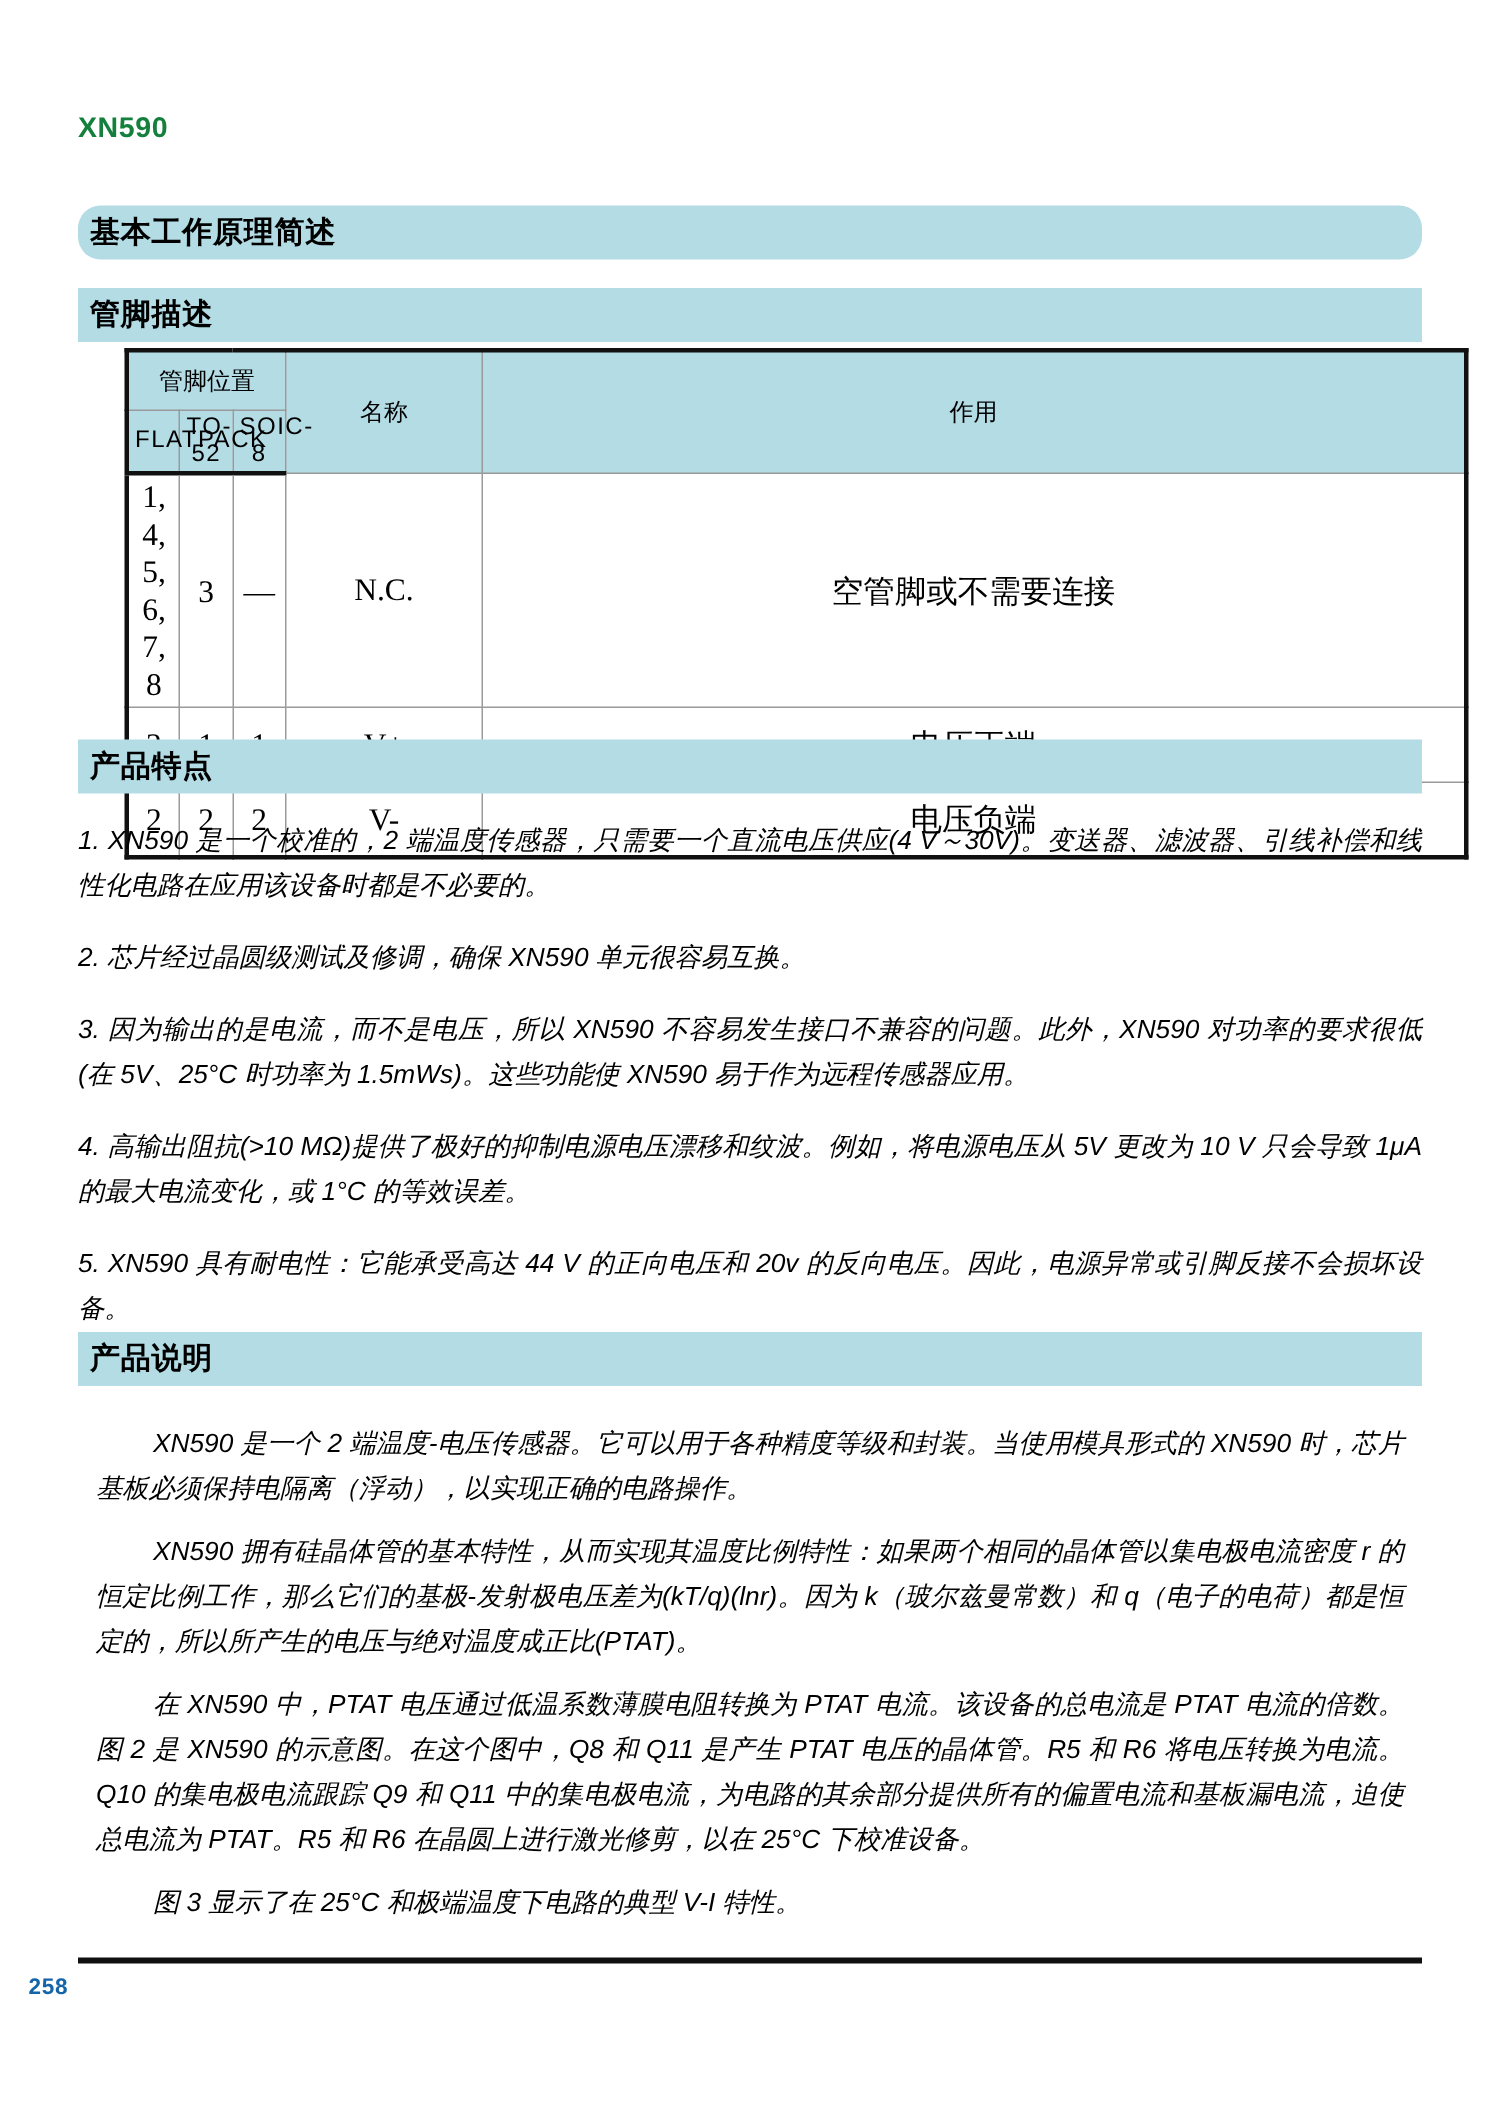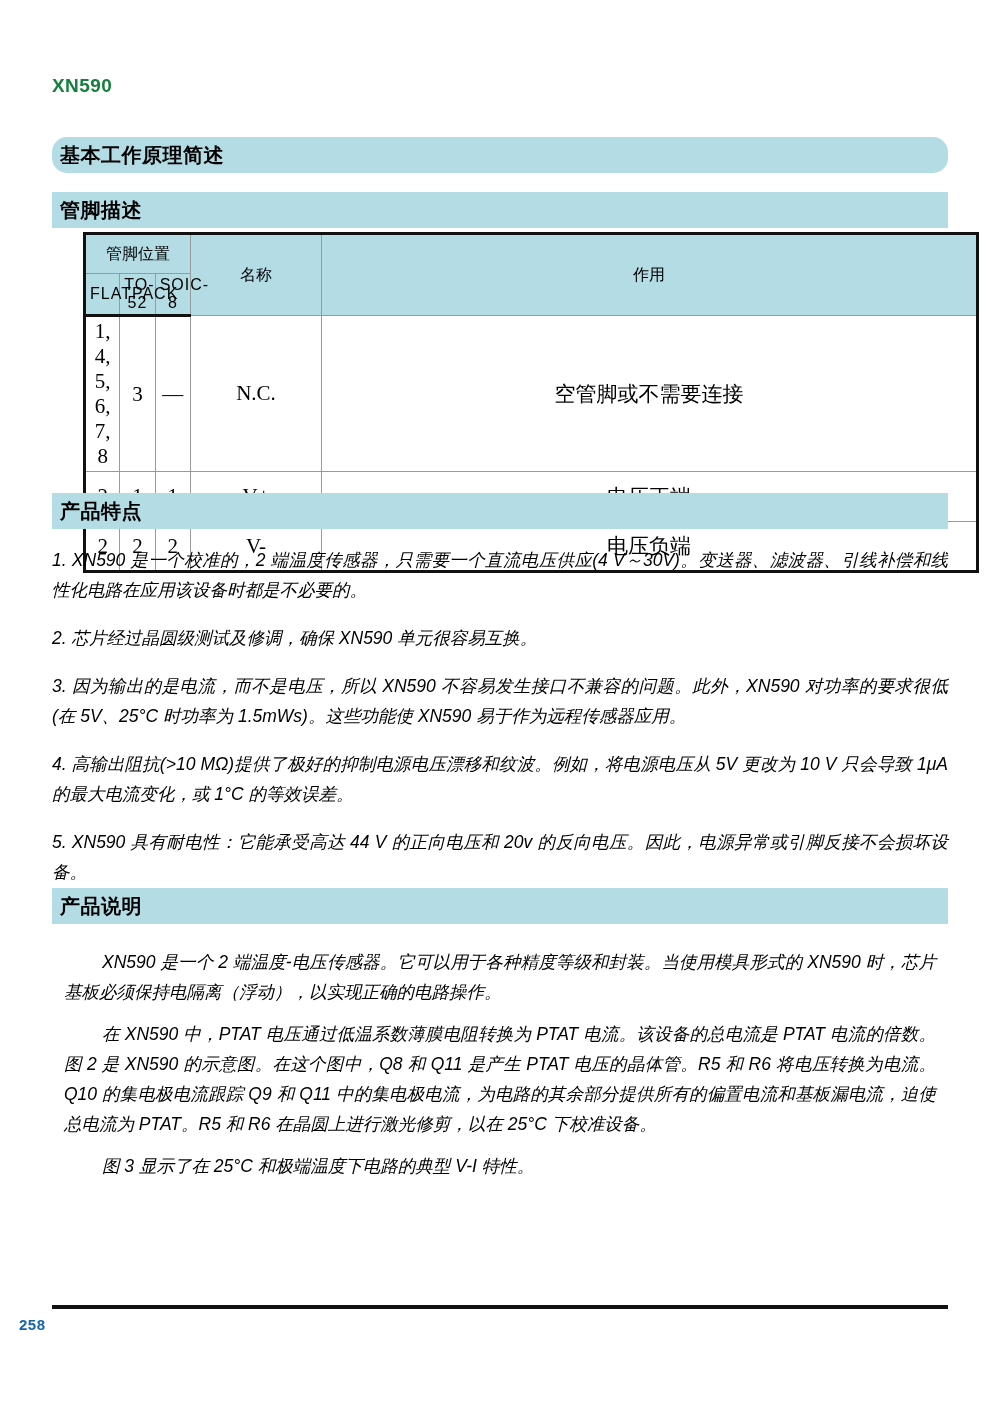--- a/index.html
+++ b/index.html
@@ -221,20 +221,21 @@
     <p class="para">4. 高输出阻抗(&gt;10 MΩ)提供了极好的抑制电源电压漂移和纹波。例如，将电源电压从 5V 更改为 10 V 只会导致 1μA 的最大电流变化，或 1°C 的等效误差。</p>
     <p class="para">5. XN590 具有耐电性：它能承受高达 44 V 的正向电压和 20v 的反向电压。因此，电源异常或引脚反接不会损坏设备。</p>
   </div>
 
   <div class="band" id="band-desc">
     <span class="band-label">产品说明</span>
   </div>
 
   <div class="para-block" id="descriptions">
     <p class="para">XN590 是一个 2 端温度-电压传感器。它可以用于各种精度等级和封装。当使用模具形式的 XN590 时，芯片基板必须保持电隔离（浮动），以实现正确的电路操作。</p>
+    <p class="para">XN590 拥有硅晶体管的基本特性，从而实现其温度比例特性：如果两个相同的晶体管以集电极电流密度 r 的恒定比例工作，那么它们的基极-发射极电压差为(kT/q)(lnr)。因为 k（玻尔兹曼常数）和 q（电子的电荷）都是恒定的，所以所产生的电压与绝对温度成正比(PTAT)。</p>
     <p class="para">在 XN590 中，PTAT 电压通过低温系数薄膜电阻转换为 PTAT 电流。该设备的总电流是 PTAT 电流的倍数。图 2 是 XN590 的示意图。在这个图中，Q8 和 Q11 是产生 PTAT 电压的晶体管。R5 和 R6 将电压转换为电流。Q10 的集电极电流跟踪 Q9 和 Q11 中的集电极电流，为电路的其余部分提供所有的偏置电流和基板漏电流，迫使总电流为 PTAT。R5 和 R6 在晶圆上进行激光修剪，以在 25°C 下校准设备。</p>
     <p class="para">图 3 显示了在 25°C 和极端温度下电路的典型 V-I 特性。</p>
   </div>
 
   <div class="footer-rule"></div>
   <div class="footer-page">258</div>
 
 </div>
 
 </body></html>

